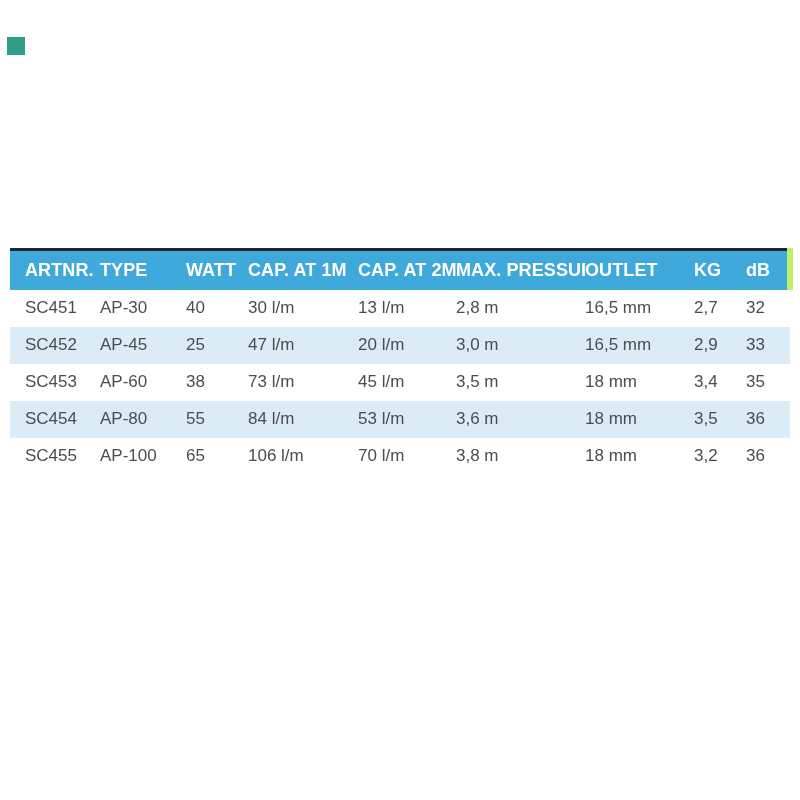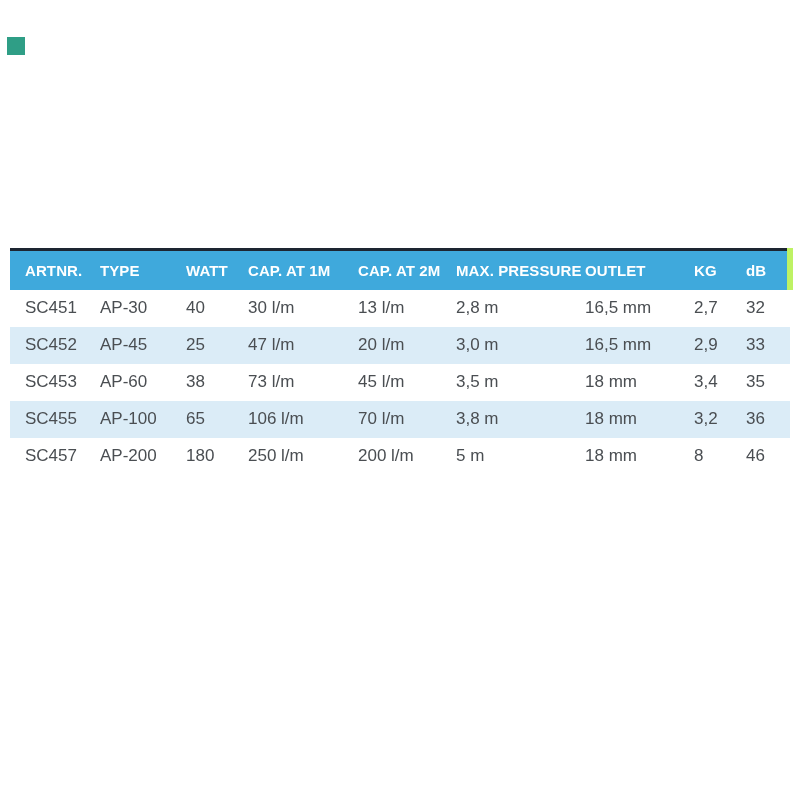--- a/index.html
+++ b/index.html
@@ -37,21 +37,21 @@
 
   thead tr {
     background: var(--header-bg, #3fa9dc);
     height: 40px;
     border-top: 3px solid var(--top-border, #1d2531);
   }
 
   th {
     color: var(--header-text, #ffffff);
     font-weight: bold;
-    font-size: 15px;
+    font-size: 18px;
     text-align: left;
     padding: 0;
     letter-spacing: 0.1px;
     white-space: nowrap;
     overflow: hidden;
   }
 
   th:last-child {
     border-right: 6px solid #bef264;
   }
@@ -136,36 +136,36 @@
           <td>AP-60</td>
           <td>38</td>
           <td>73 l/m</td>
           <td>45 l/m</td>
           <td>3,5 m</td>
           <td>18 mm</td>
           <td>3,4</td>
           <td>35</td>
         </tr>
         <tr>
+          <td>SC454</td>
+          <td>AP-80</td>
+          <td>55</td>
+          <td>84 l/m</td>
+          <td>53 l/m</td>
+          <td>3,6 m</td>
+          <td>18 mm</td>
+          <td>3,5</td>
+          <td>36</td>
+        </tr>
+        <tr>
           <td>SC455</td>
           <td>AP-100</td>
           <td>65</td>
           <td>106 l/m</td>
           <td>70 l/m</td>
           <td>3,8 m</td>
           <td>18 mm</td>
           <td>3,2</td>
           <td>36</td>
         </tr>
-        <tr>
-          <td>SC457</td>
-          <td>AP-200</td>
-          <td>180</td>
-          <td>250 l/m</td>
-          <td>200 l/m</td>
-          <td>5 m</td>
-          <td>18 mm</td>
-          <td>8</td>
-          <td>46</td>
-        </tr>
       </tbody>
   </table>
 </div>
 
 </body></html>

